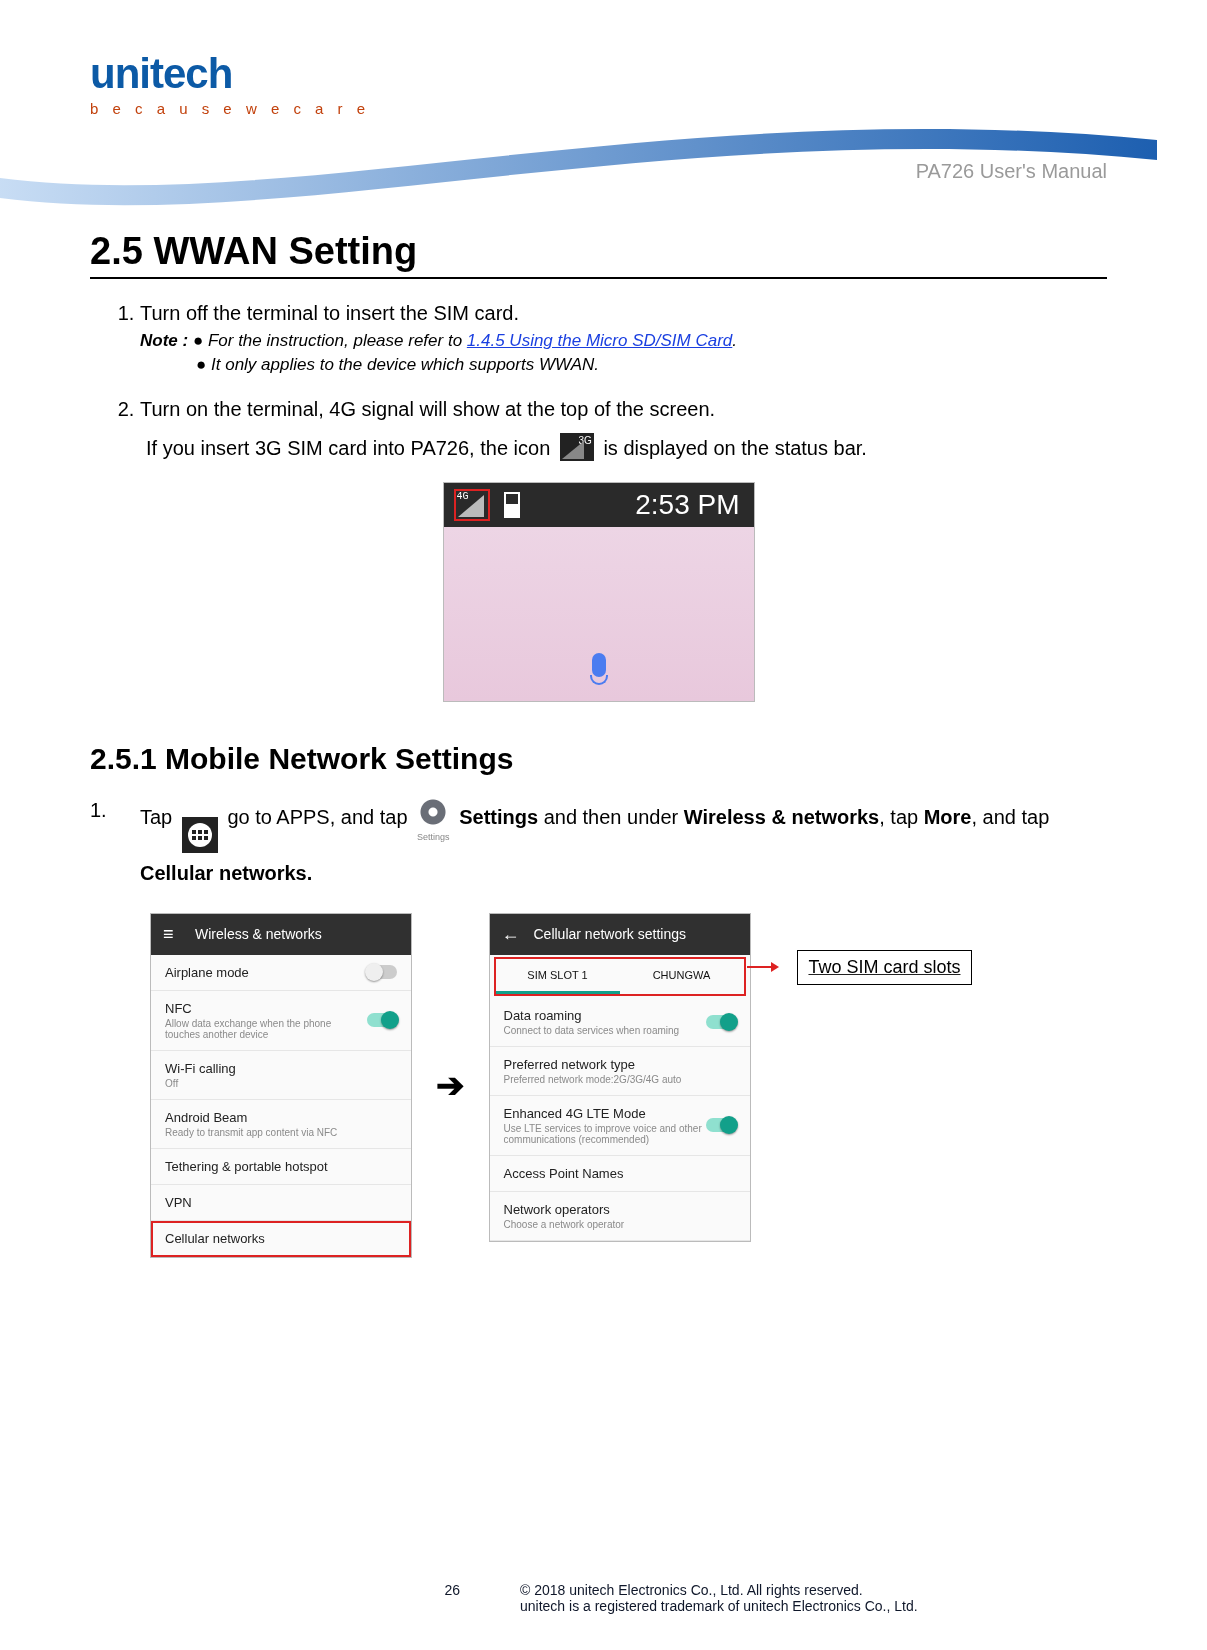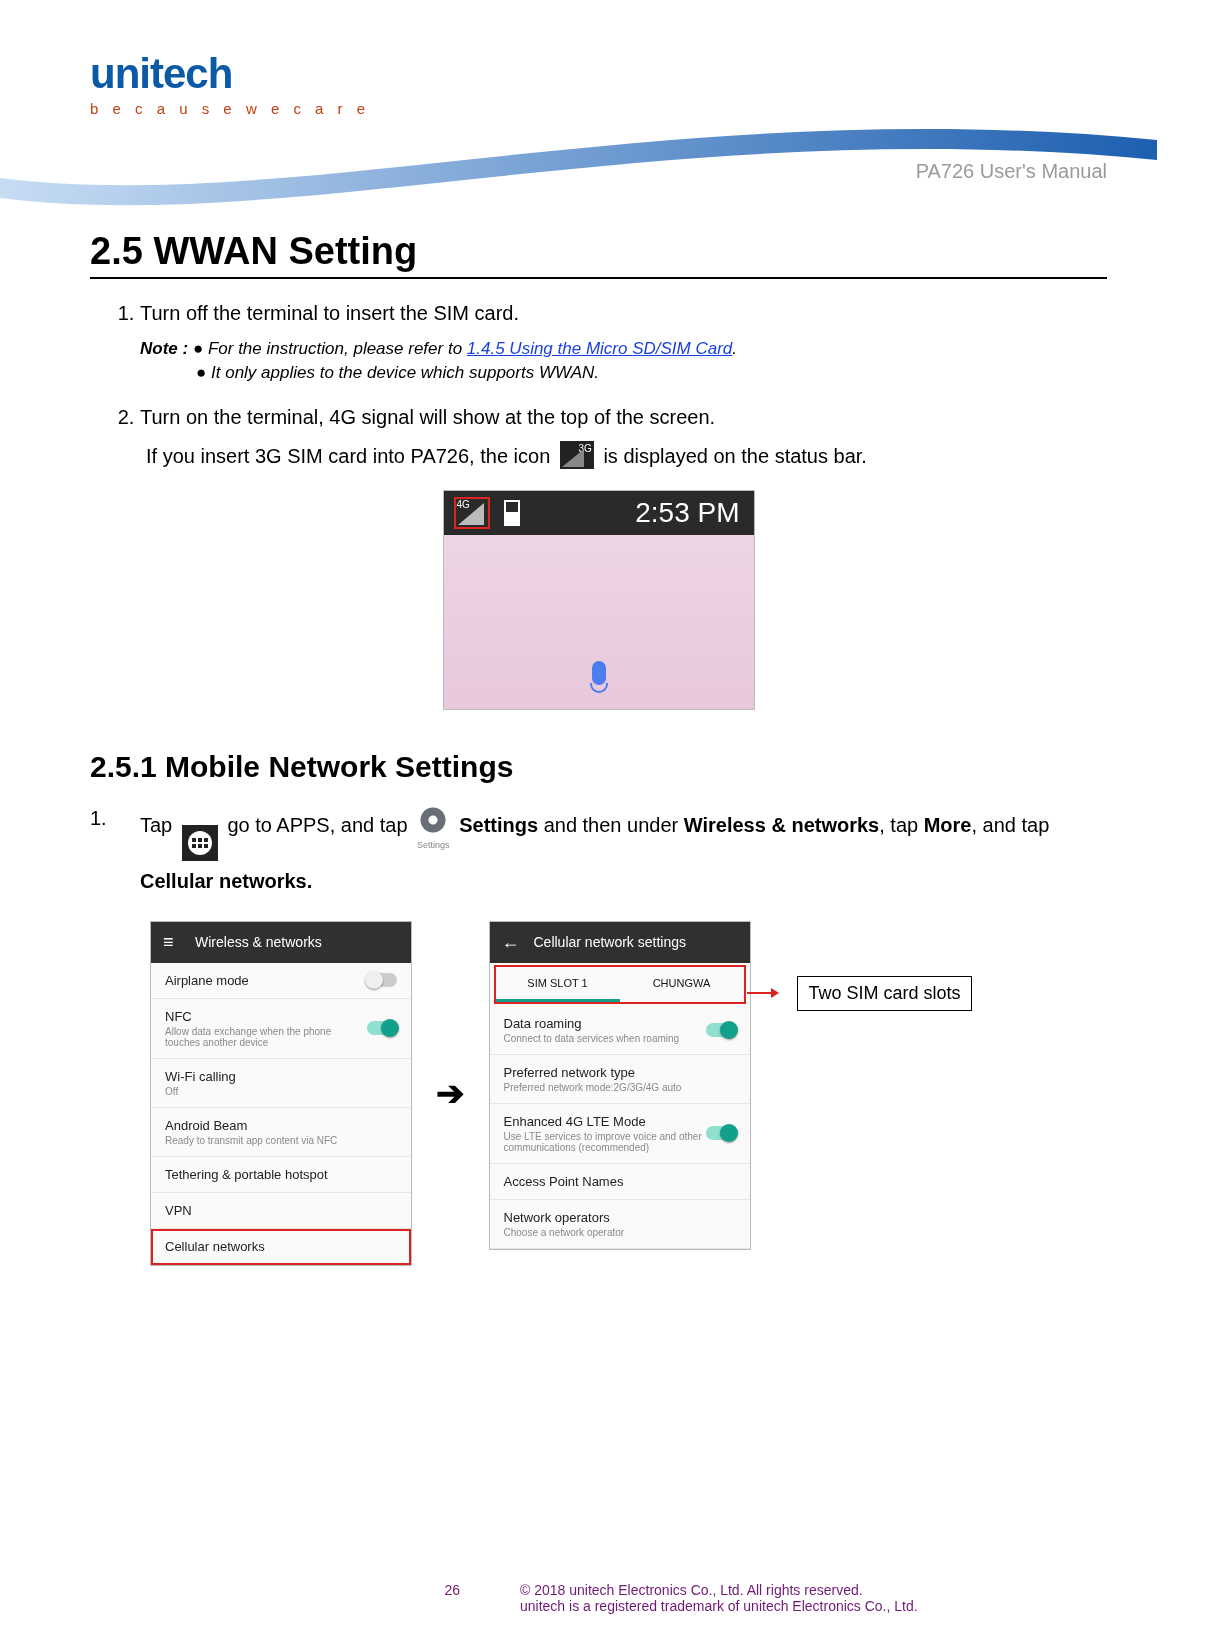--- a/index.html
+++ b/index.html
@@ -70,21 +70,21 @@
   }
   .body-text {
     font-size: 20px;
     line-height: 1.4;
   }
   ol.steps { padding-left: 50px; margin-top: 20px; }
   ol.steps > li { margin-bottom: 18px; }
   .note-block {
     font-size: 17px;
     font-style: italic;
-    margin-top: 10px;
+    margin-top: 2px;
     margin-left: 0;
   }
   .note-block .nb-label { font-weight: bold; }
   .note-line { margin-left: 56px; }
   .xref { color: #1a3fe0; text-decoration: underline; }
   .indent { margin-left: 6px; }
   .inline-icon-3g {
     display: inline-block;
     width: 34px;
     height: 28px;
@@ -182,20 +182,21 @@
     border-left: 26px solid transparent;
     border-bottom: 22px solid #bbb;
     position: absolute;
     bottom: 2px; left: 2px;
   }
   .sig4g .lbl {
     position: absolute;
     top: 0; left: 1px;
     font-size: 10px;
     color: #fff;
+    font-family: Liberation Mono, monospace;
   }
   .statusbar-top .batt {
     width: 12px; height: 22px;
     border: 2px solid #fff;
     margin-left: 14px;
     position: relative;
   }
   .statusbar-top .batt::before {
     content: "";
     position: absolute;
@@ -287,24 +288,25 @@
   .sim-tabs div { flex: 1; padding: 10px 0; }
   .sim-tabs div.active { border-bottom: 3px solid #12a08a; }
   .arrow-between {
     align-self: center;
     font-size: 34px;
     font-weight: bold;
   }
   .callout {
     position: absolute;
     right: -222px;
-    top: 54px;
+    top: 36px;
     display: flex;
     align-items: center;
     gap: 20px;
+    text-decoration: underline;
   }
   .callout-line {
     width: 30px; height: 2px; background: #d22; position: relative;
   }
   .callout-line::after {
     content: "";
     position: absolute; right: -2px; top: -4px;
     border-left: 8px solid #d22;
     border-top: 5px solid transparent;
     border-bottom: 5px solid transparent;
@@ -317,21 +319,21 @@
     color: #000;
     background: #fff;
   }
   
   .footer {
     position: absolute;
     bottom: 36px;
     right: 100px;
     left: 140px;
     font-size: 14px;
-    color: #701a75;
+    color: #0f172a;
   }
   .footer .row { display: flex; }
   .footer .pn {
     min-width: 320px;
     text-align: right;
     padding-right: 24px;
   }
   .footer .cp { flex: 1; margin-left: 36px; }
 </style>
 </head>

